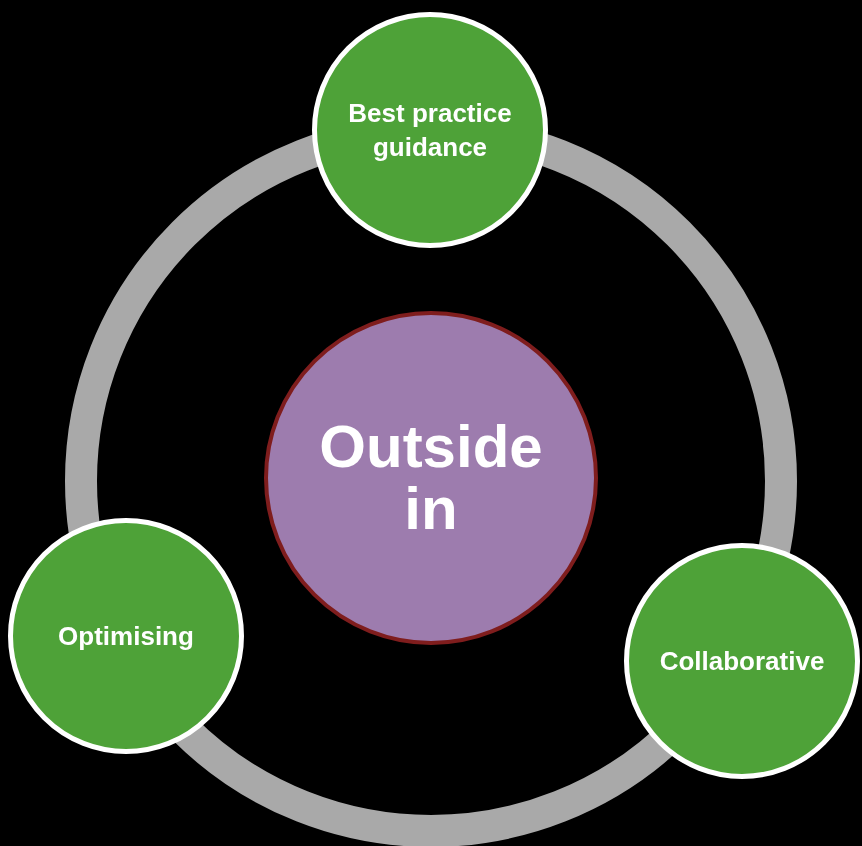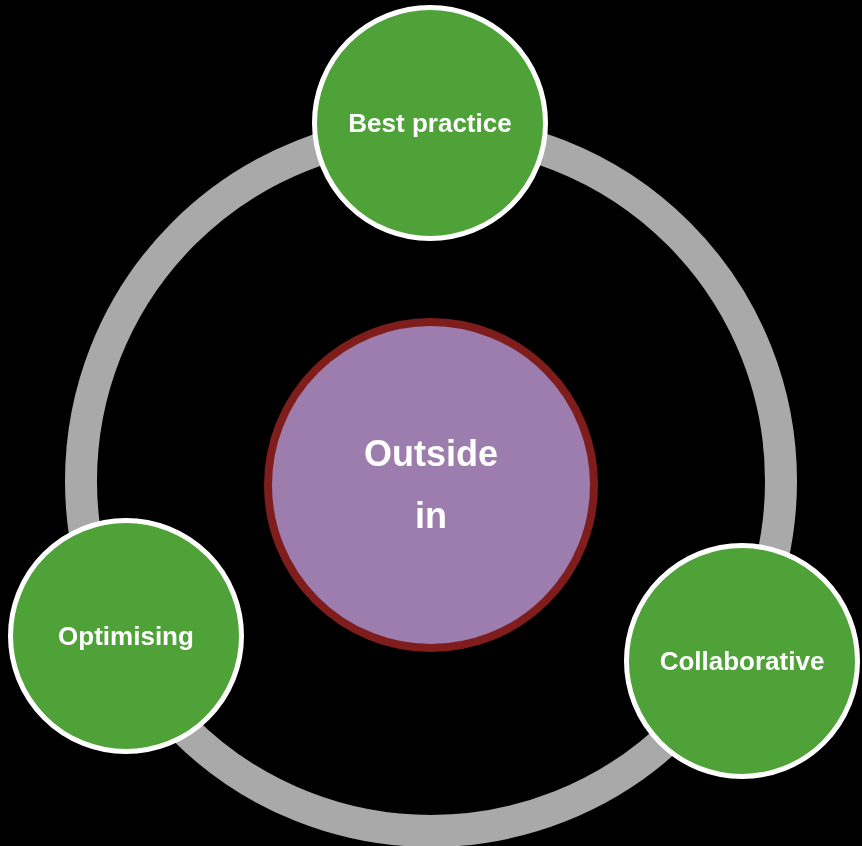--- a/index.html
+++ b/index.html
@@ -43,44 +43,45 @@
     display: block;
   }
   .green-node {
     width: 236px;
     height: 236px;
     background: var(--node-color, #4ea238);
     border: 5px solid #ffffff;
     font-size: 26px;
     line-height: 34px;
   }
-  .node-top   { left: 312px; top: 5px; }
+  .node-top   { left: 312px; top: 12px; }
   .node-left  { left: 8px;   top: 518px; }
   .node-right { left: 624px; top: 543px; }
   .center-node {
     left: 264px;
-    top: 318px;
+    top: 311px;
     width: 334px;
     height: 334px;
     background: var(--center-color, #9d7cae);
-    border: 8px solid #7f1d1d;
-    font-size: 36px;
+    border: 4px solid #7f1d1d;
+    font-size: 60px;
     line-height: 62px;
   }
 </style>
 </head>
 <body>
 
 <div class="canvas">
 
   <div class="ring"></div>
 
   <div class="node green-node node-top">
     <div class="label">
       <span class="line">Best practice</span>
+      <span class="line">guidance</span>
     </div>
   </div>
 
   <div class="node center-node">
     <div class="label">
       <span class="line">Outside</span>
       <span class="line">in</span>
     </div>
   </div>
 

